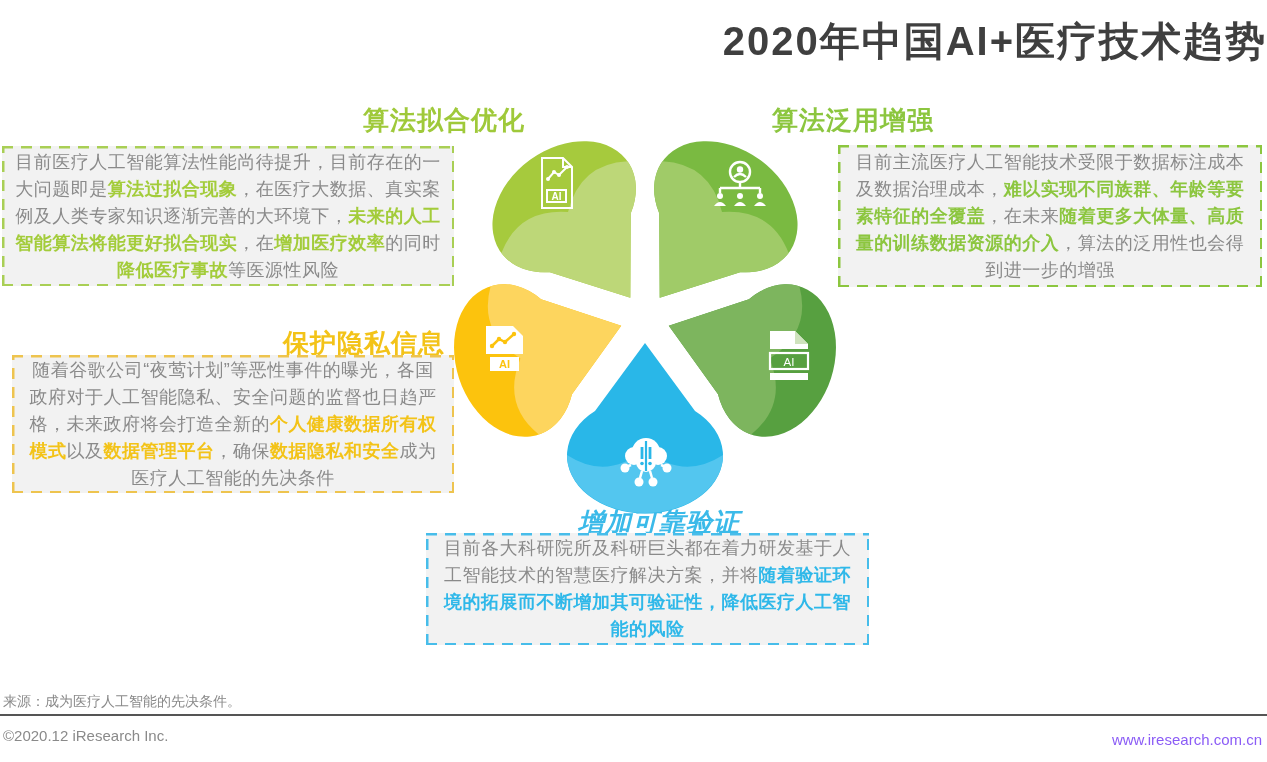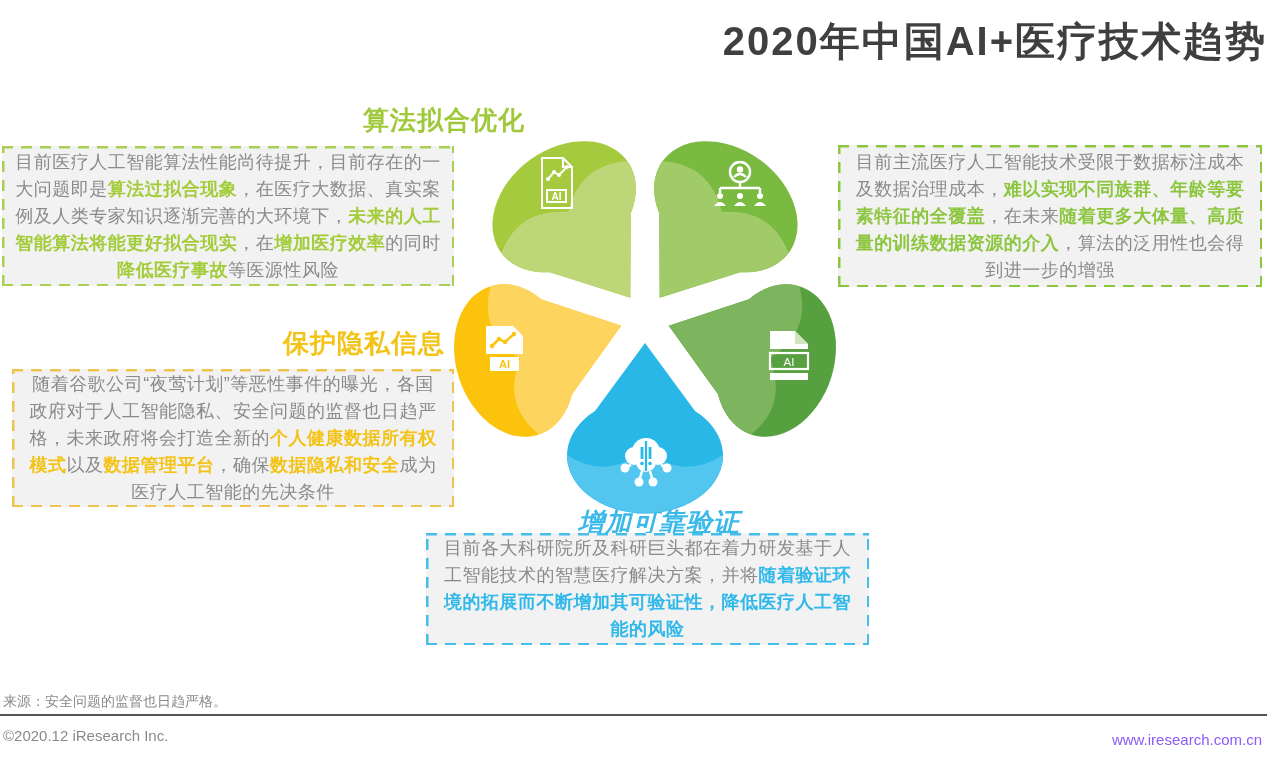--- a/index.html
+++ b/index.html
@@ -21,37 +21,38 @@
       repeating-linear-gradient(0deg,var(--bc) 0 11px,transparent 11px 19px);
     background-size:100% 2.5px,100% 2.5px,2.5px 100%,2.5px 100%;
     background-position:0 0,0 100%,0 0,100% 0;
     background-repeat:no-repeat;
     display:flex;align-items:center;justify-content:center;}
   .boxtext{font-size:18px;line-height:27px;color:#8a8a8a;text-align:center;
            padding:6px 12px;letter-spacing:0.5px;}
   .boxtext .hl{font-weight:bold;color:var(--hl);}
   .box1{left:2px;top:146px;width:452px;height:140px;}
   .box2{left:838px;top:145px;width:424px;height:142px;}
-  .box3{left:12px;top:369px;width:442px;height:138px;}
+  .box3{left:12px;top:355px;width:442px;height:138px;}
   .box4{left:836px;top:362px;width:427px;height:134px;}
   .box5{left:426px;top:533px;width:443px;height:112px;}
   #flower{position:absolute;left:430px;top:110px;width:440px;height:420px;}
   .source{position:absolute;left:3px;top:693px;font-size:14px;color:#8a8a8a;}
   .rule{position:absolute;left:0;top:714px;width:1267px;height:2px;background:#555555;}
   .copyright{position:absolute;left:3px;top:727px;font-size:15px;color:#8a8a8a;}
   .website{position:absolute;right:5px;top:731px;font-size:15px;color:#8b5cf6;text-align:center;}
 </style>
 </head>
 <body>
 
 <div id="page">
 
   <div class="title">2020年中国AI+医疗技术趋势</div>
 
   <div class="hd hd1" style="color: rgb(159, 201, 58);">算法拟合优化</div>
+  <div class="hd hd2" style="color: rgb(140, 198, 63);">算法泛用增强</div>
   <div class="hd hd3" style="color: rgb(243, 195, 24);">保护隐私信息</div>
   <div class="hd hd5" style="color: rgb(59, 186, 233); font-style: italic;">增加可靠验证</div>
 
   <div class="dashbox box1" style="--bc: #a9cf55; --hl: #a3cc3a;">
     <div class="boxtext"><span>目前医疗人工智能算法性能尚待提升，目前存在的一大问题即是</span><span class="hl">算法过拟合现象</span><span>，在医疗大数据、真实案例及人类专家知识逐渐完善的大环境下，</span><span class="hl">未来的人工智能算法将能更好拟合现实</span><span>，在</span><span class="hl">增加医疗效率</span><span>的同时</span><span class="hl">降低医疗事故</span><span>等医源性风险</span></div>
   </div>
   <div class="dashbox box2" style="--bc: #8cc63f; --hl: #8cc63f;">
     <div class="boxtext"><span>目前主流医疗人工智能技术受限于数据标注成本及数据治理成本，</span><span class="hl">难以实现不同族群、年龄等要素特征的全覆盖</span><span>，在未来</span><span class="hl">随着更多大体量、高质量的训练数据资源的介入</span><span>，算法的泛用性也会得到进一步的增强</span></div>
   </div>
   <div class="dashbox box3" style="--bc: #eec44f; --hl: #f3c318;">
@@ -152,18 +153,18 @@
       <circle cx="31" cy="28.5" r="1.8" fill="#29b7e8"></circle>
       <path d="M12,30 l-5,2 M42,30 l5,2" stroke="#ffffff" stroke-width="2.5" fill="none"></path>
       <circle cx="6" cy="33" r="4.5" fill="#ffffff"></circle>
       <circle cx="48" cy="33" r="4.5" fill="#ffffff"></circle>
       <path d="M23,36 l-2,7 M31,36 l2,7" stroke="#ffffff" stroke-width="2.5" fill="none"></path>
       <circle cx="20" cy="47" r="4.5" fill="#ffffff"></circle>
       <circle cx="34" cy="47" r="4.5" fill="#ffffff"></circle>
     </g>
   </svg>
 
-  <div class="source">来源：安全问题的监督也日趋严格。</div>
+  <div class="source">来源：成为医疗人工智能的先决条件。</div>
   <div class="rule"></div>
   <div class="copyright">©2020.12 iResearch Inc.</div>
   <div class="website">www.iresearch.com.cn</div>
 
 </div>
 
 </body></html>

